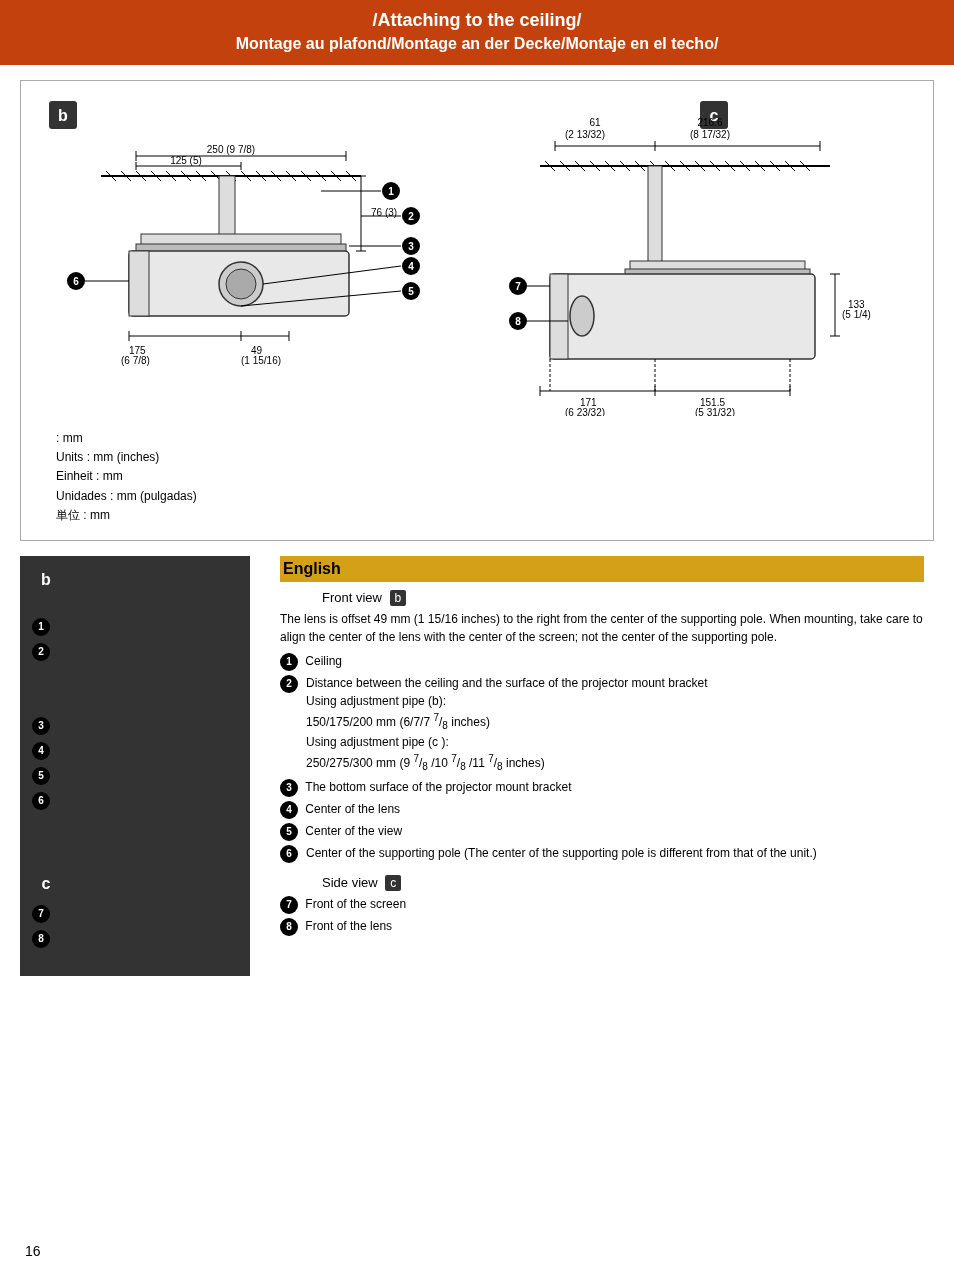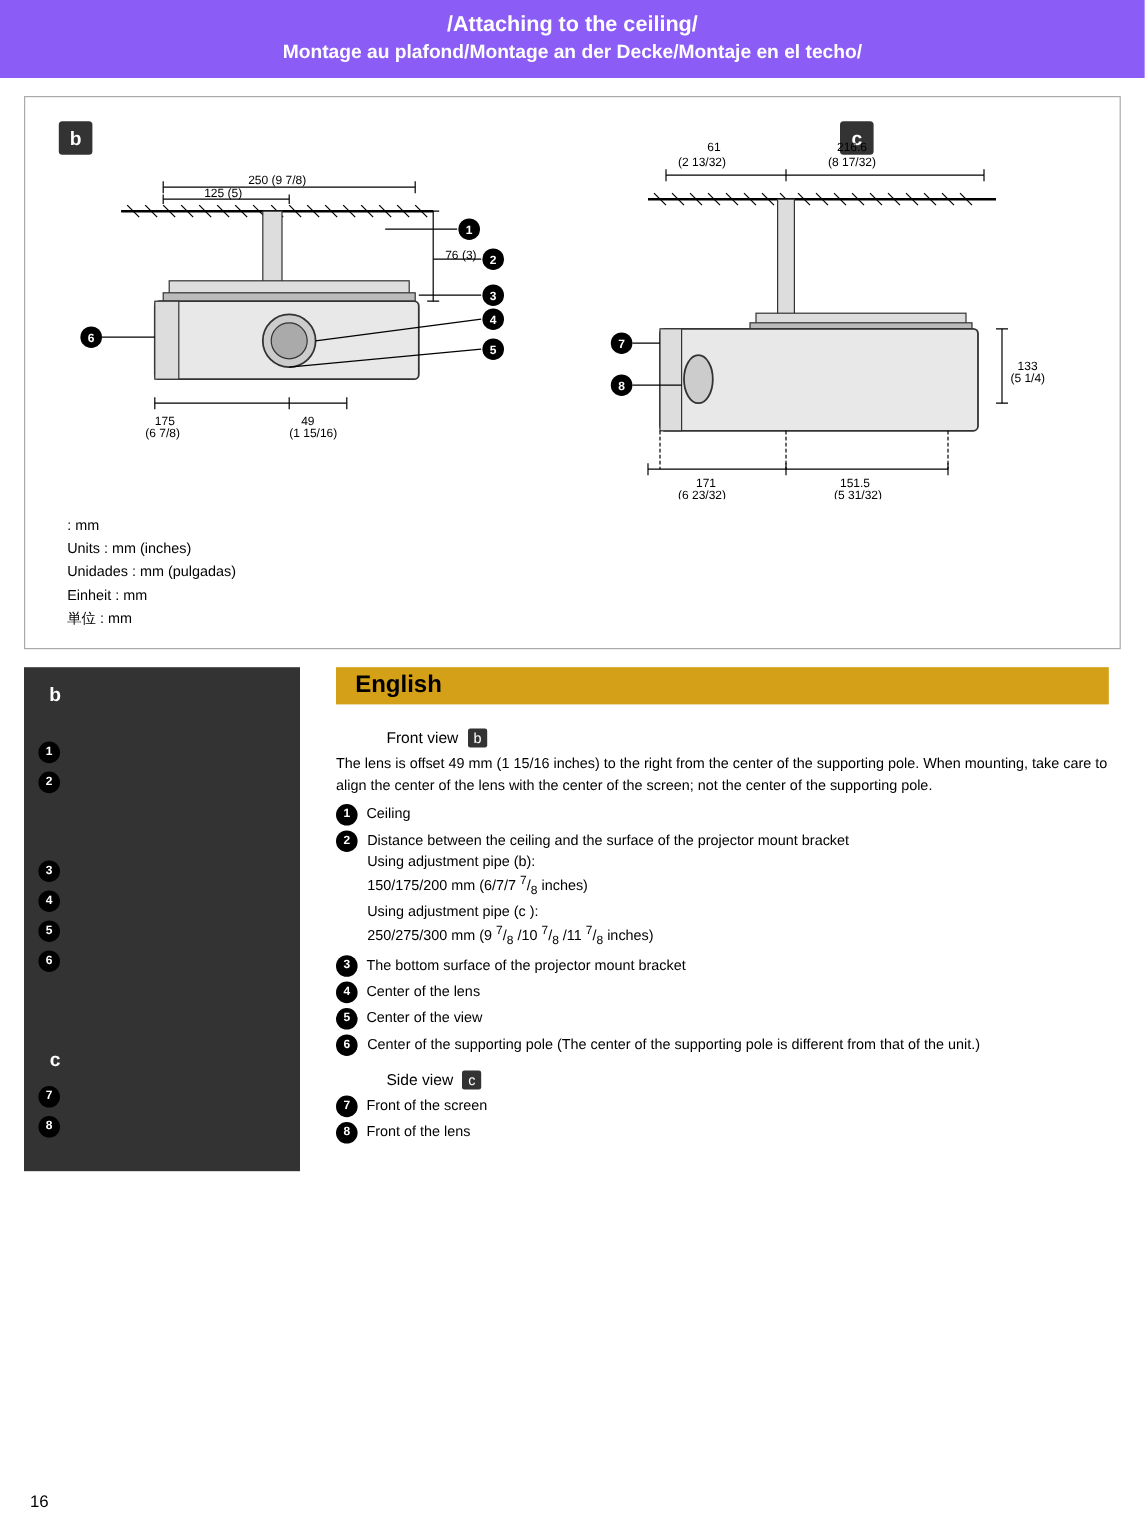--- a/index.html
+++ b/index.html
@@ -7,21 +7,21 @@
       width: 954px;
       min-height: 1274px;
       background: #fff;
       font-family: Arial, Helvetica, sans-serif;
       font-size: 13px;
       color: #000;
     }
 
     
     .header {
-      background: #8b5cf6;
+      background: #c2410c;
       color: #fff;
       text-align: center;
       padding: 10px 20px 12px;
     }
     .header-title {
       font-size: 18px;
       font-weight: bold;
       display: block;
     }
     .header-subtitle {
@@ -126,24 +126,24 @@
       margin-bottom: 10px;
     }
 
     .english-section {
       border-top: none;
     }
 
     .english-header {
       background: #d4a017;
       color: #000;
-      font-size: 20px;
+      font-size: 16px;
       font-weight: bold;
-      padding: 4px 16px;
-      margin-bottom: 20px;
+      padding: 4px 3px;
+      margin-bottom: 8px;
     }
 
     .sub-heading {
       font-weight: normal;
       font-size: 13px;
       margin-bottom: 5px;
       margin-top: 8px;
       margin-left: 42px;
     }
 
@@ -294,22 +294,22 @@
 
       <circle cx="35" cy="185" r="9" fill="#000"></circle>
       <text x="35" y="189" font-size="10" fill="white" font-weight="bold" text-anchor="middle">6</text>
       <line x1="44" y1="185" x2="88" y2="185" stroke="#000" stroke-width="1"></line>
     </svg>
 
     
     <div class="units-info">
       <div>: mm</div>
       <div>Units : mm (inches)</div>
+      <div>Einheit : mm</div>
       <div>Unidades : mm (pulgadas)</div>
-      <div>Einheit : mm</div>
       <div>単位 : mm</div>
     </div>
   </div>
 
   
   <div class="diagram-c">
     <svg width="370" height="320" viewBox="0 0 370 320" class="svg-wrapper">
 
       <rect x="200" y="5" width="28" height="28" rx="3" fill="#333"></rect>
       <text x="214" y="25" font-size="16" fill="white" font-weight="bold" text-anchor="middle">c</text>

